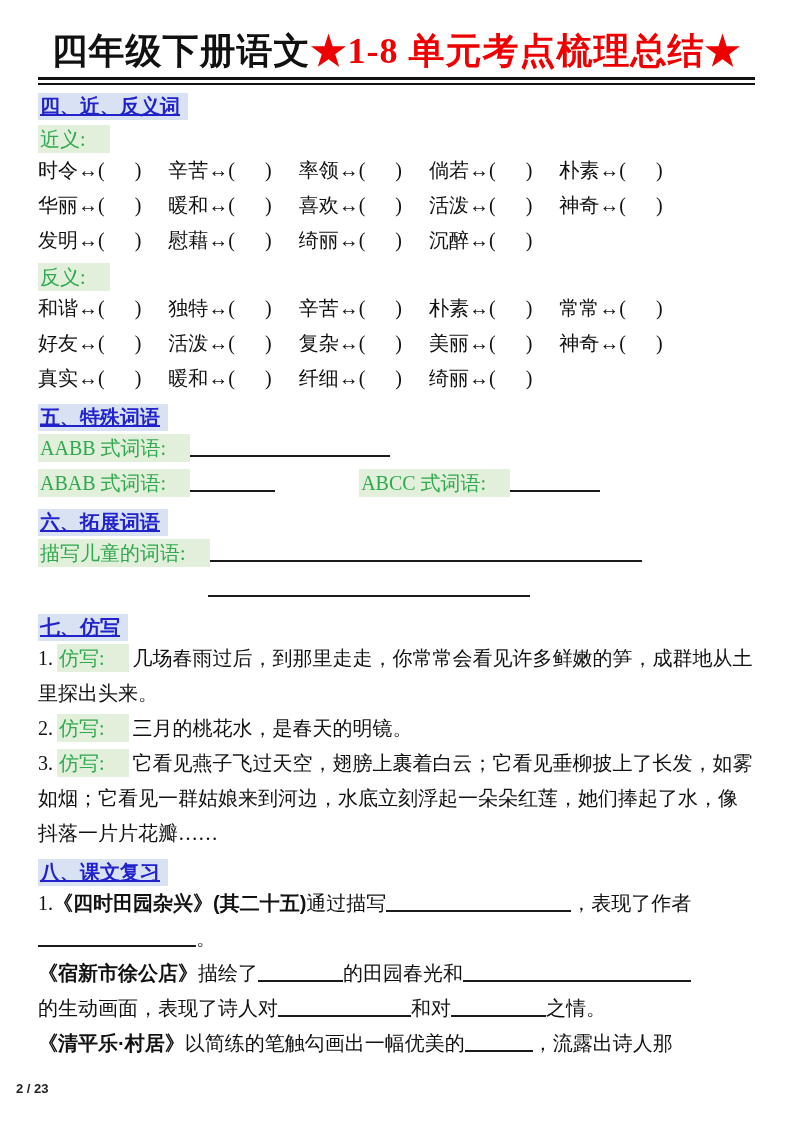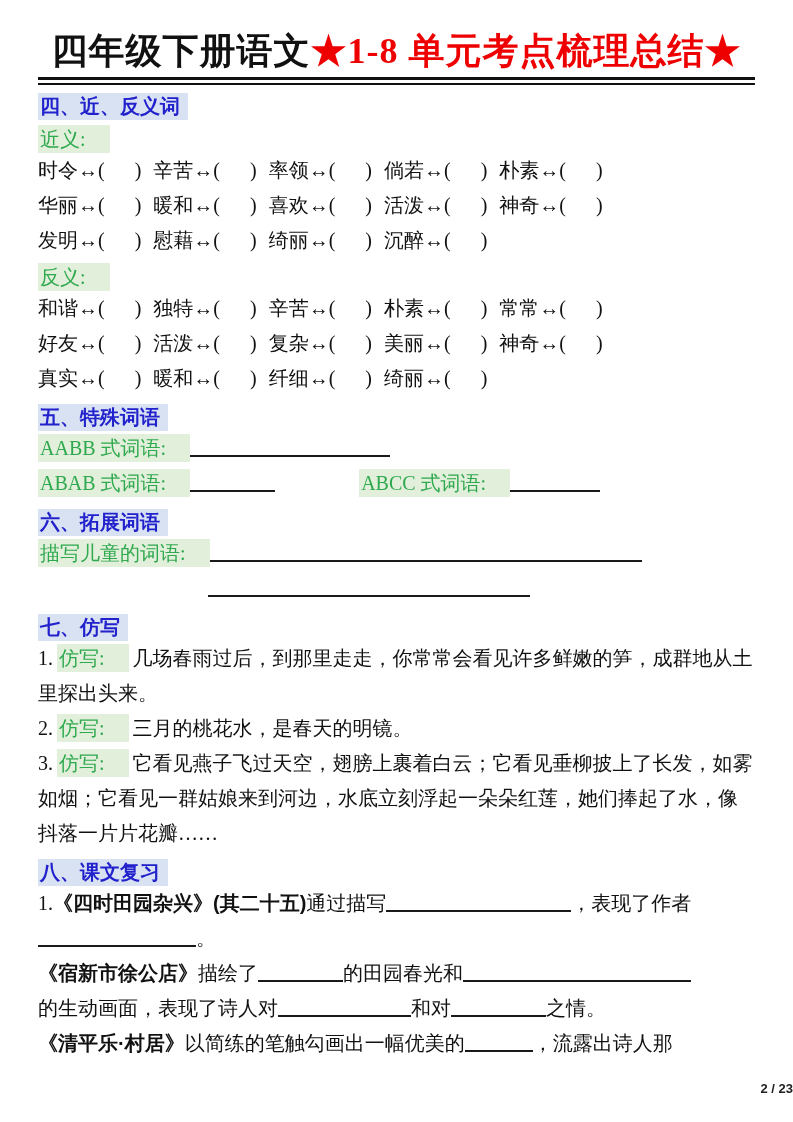--- a/index.html
+++ b/index.html
@@ -32,33 +32,34 @@
   .h-row { margin:8px 0 0 0; }
   .sec-h {
     display:inline-block;
     background:#d9e2f3;
     color:#2222cc;
     font-family:"Liberation Sans", sans-serif;
     font-weight:bold;
     font-size:20px;
     line-height:27px;
     padding:0 8px 0 2px;
+    text-decoration:underline;
   }
   .g-row { margin:5px 0 0 0; }
   .glabel {
     display:inline-block;
     background:#e2efda;
     color:#2fa94f;
     font-size:20px;
     line-height:28px;
     padding:0 24px 0 2px;
   }
   .pair-row {
     display:flex;
-    gap:12px;
+    gap:27px;
     font-size:20px;
     line-height:35px;
     white-space:pre;
   }
   .pair { white-space:pre; }
   .blank {
     display:inline-block;
     border-bottom:2px solid #1a1a1a;
     height:20px;
     margin-bottom:-2px;
@@ -71,22 +72,22 @@
   .body-p .glabel { margin:0 4px 0 4px; }
   .bline {
     margin:0;
     font-size:20px;
     line-height:35px;
   }
   .bline b { font-family:"Liberation Sans", sans-serif; }
   .standalone-blank-row { line-height:35px; }
   .footer {
     position:absolute;
-    left:4px; right:0; bottom:26px;
-    text-align:right;
+    left:16px; right:0; bottom:26px;
+    text-align:left;
     font-family:"Liberation Sans", sans-serif;
     font-size:13px;
     font-weight:bold;
     color:#222;
   }
 </style>
 </head>
 <body>
 
 <div class="page">

